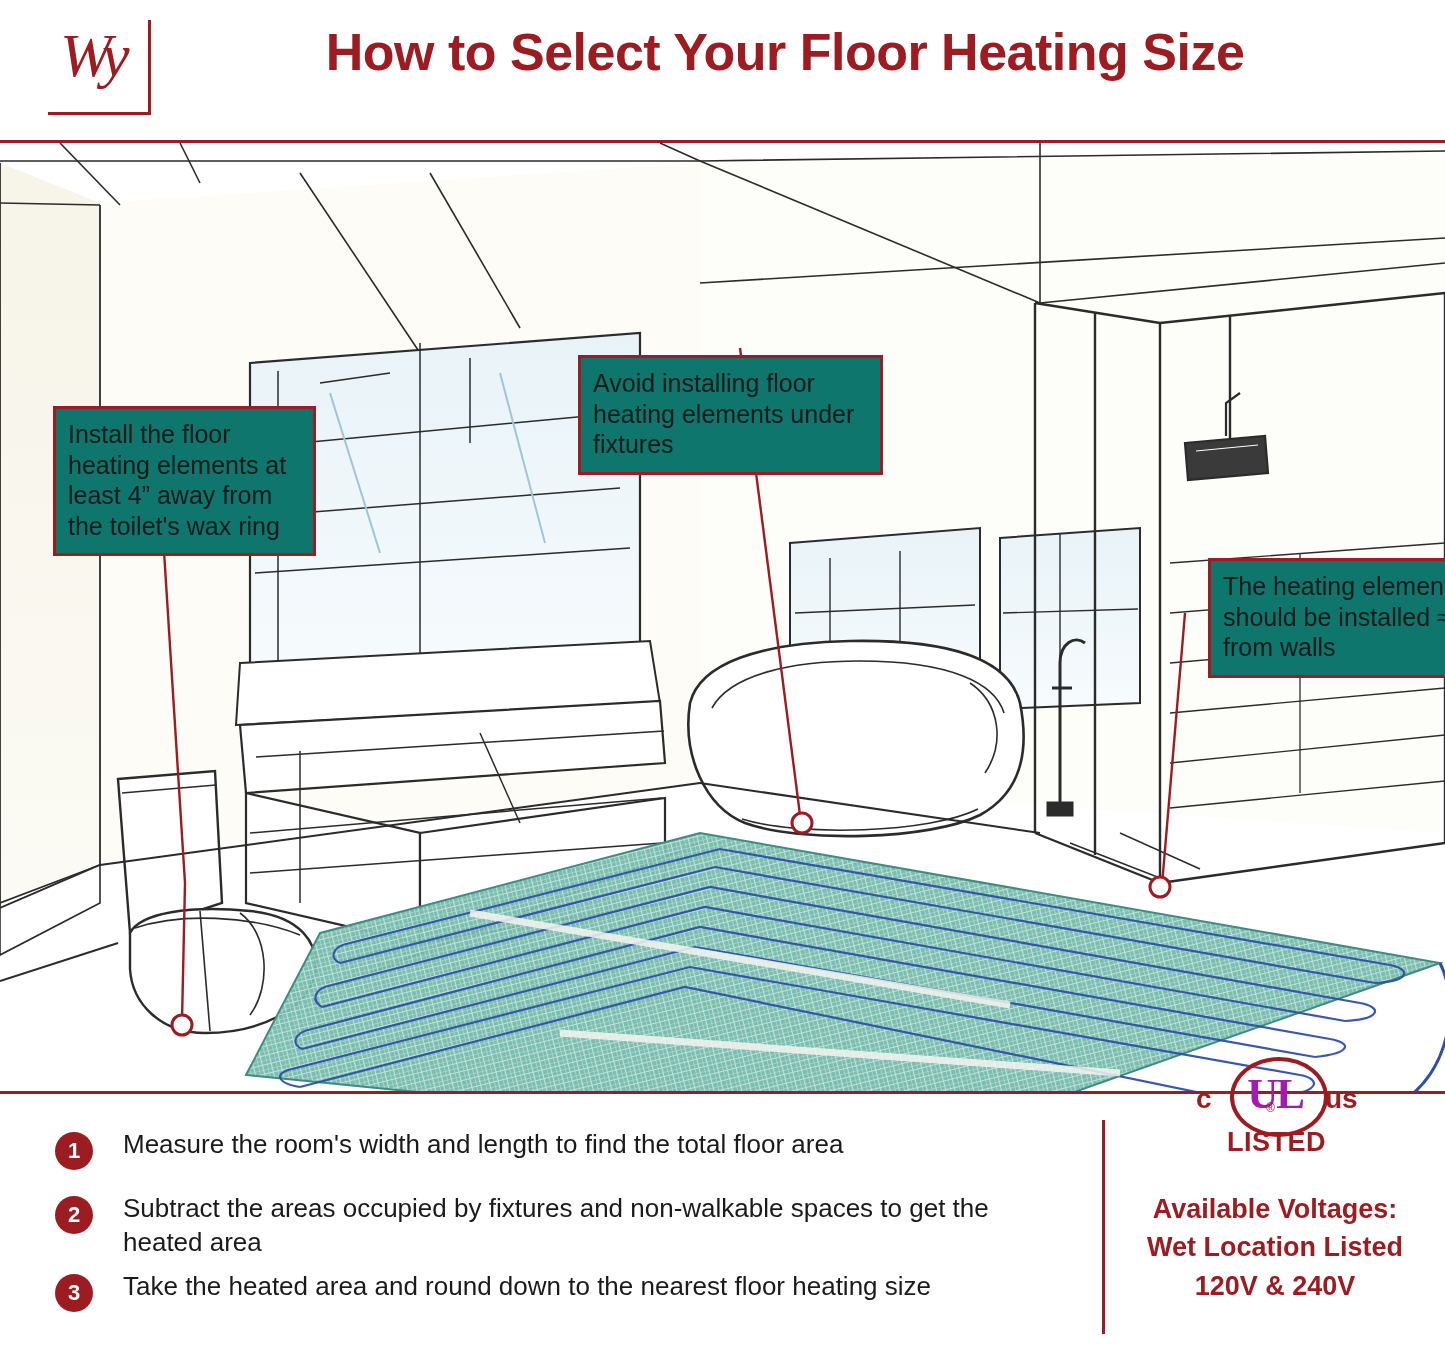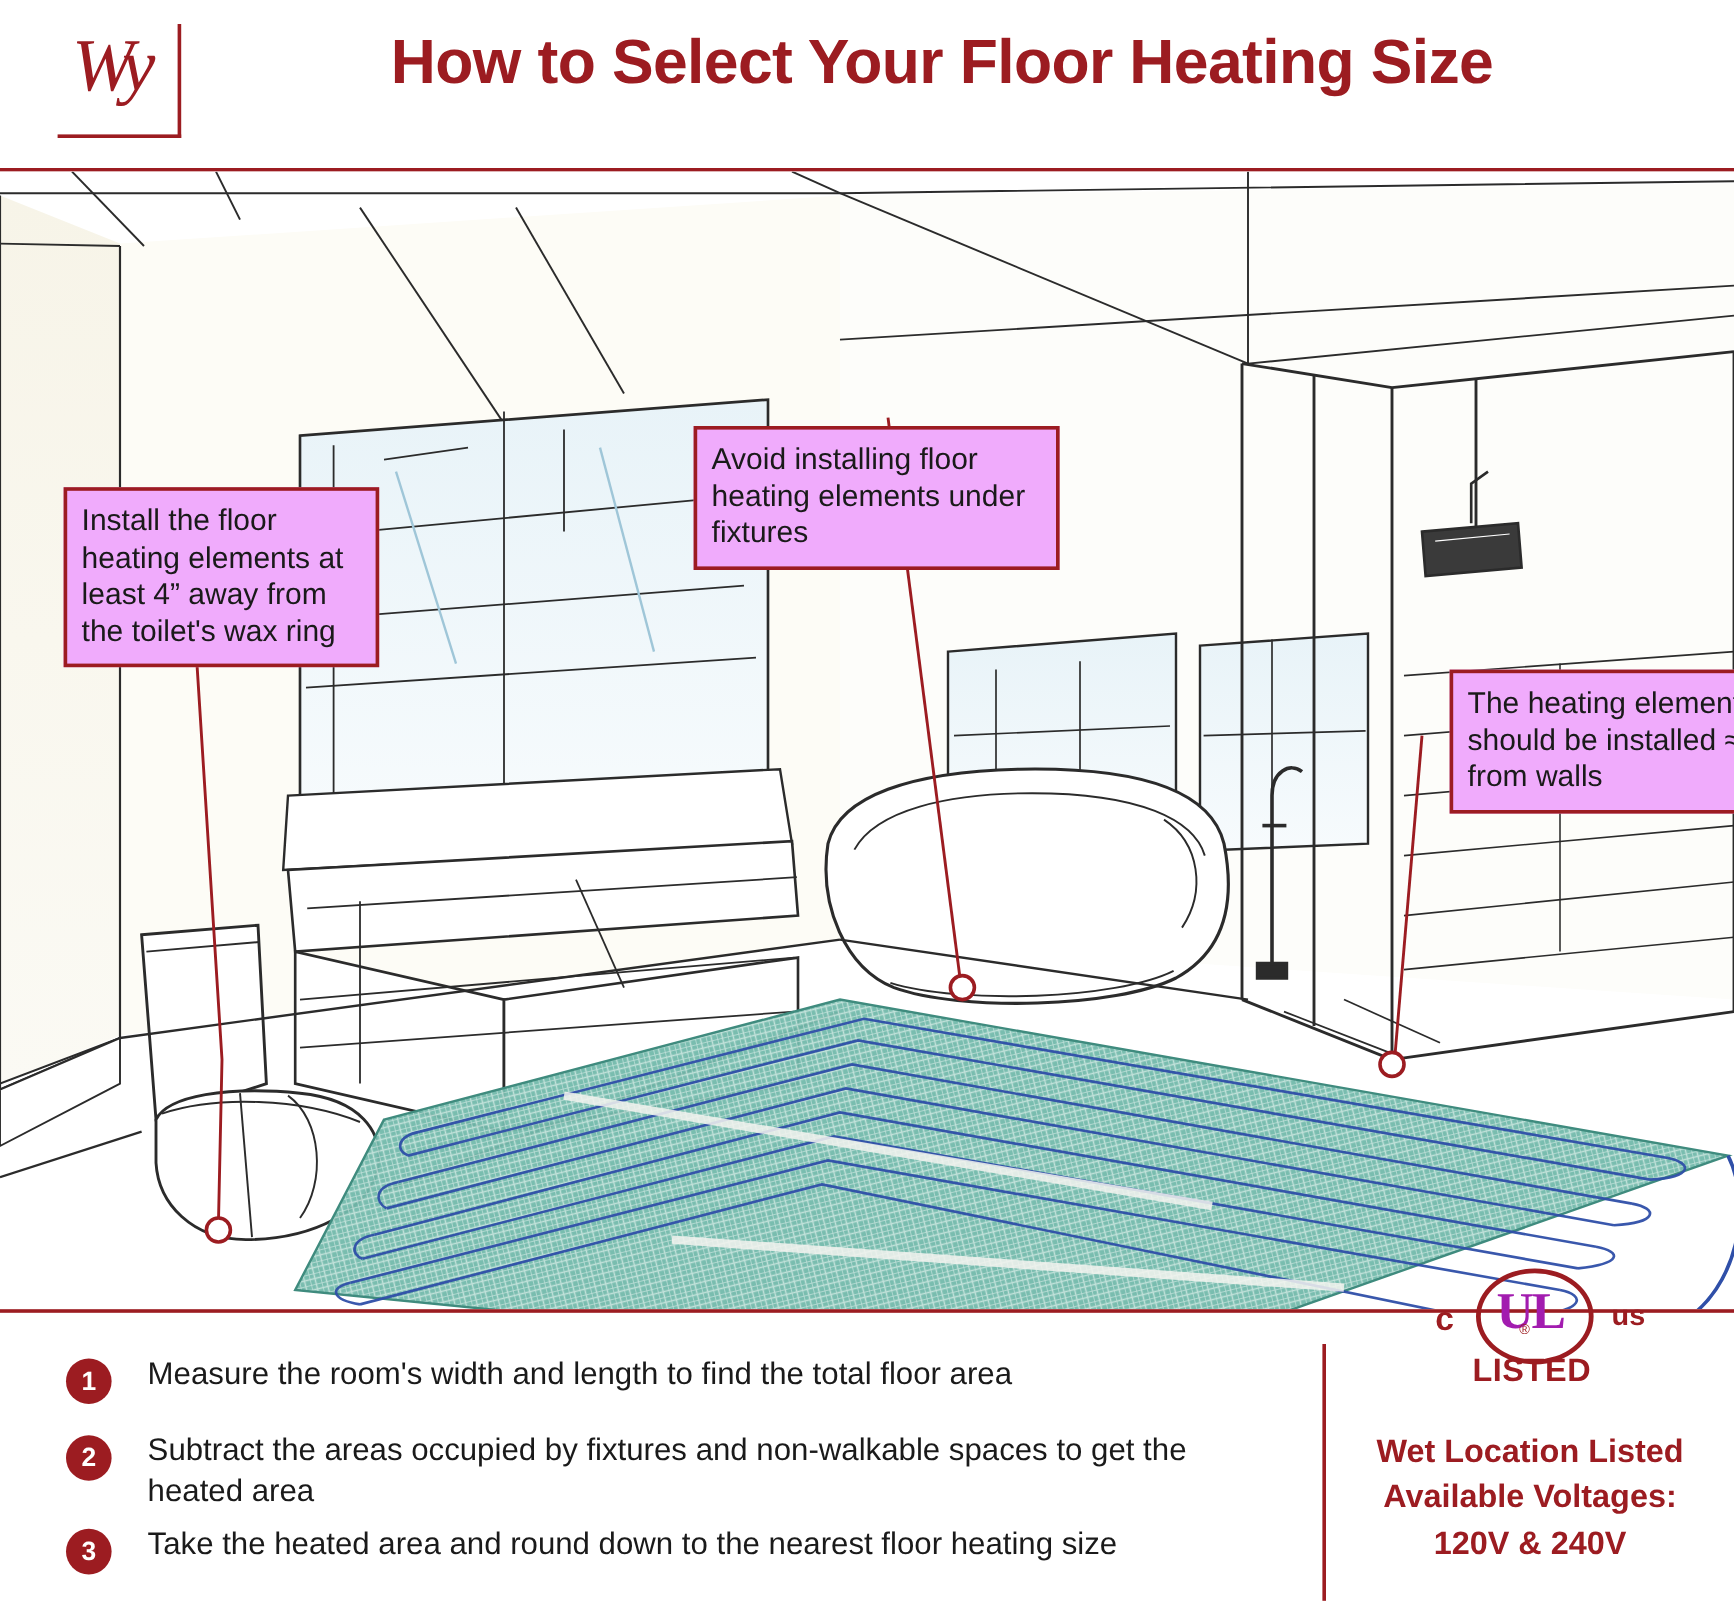--- a/index.html
+++ b/index.html
@@ -50,21 +50,21 @@
   .scene{
     position:absolute;left:0;top:143px;width:1445px;height:948px;
     background:#ffffff;
     overflow:hidden;
   }
   .scene svg{position:absolute;left:0;top:0;}
 
   
   .callout{
     position:absolute;
-    background:#f0abfc;
+    background:#0f766e;
     border:3px solid #9c1c21;
     padding:10px 14px 12px 12px;
     font-size:25px;
     line-height:1.22;
     color:#1a1a1a;
     box-sizing:border-box;
     z-index:8;
   }
   #callout-toilet{left:33px;top:263px;width:263px;margin-left:20px;}
   #callout-fixtures{left:578px;top:212px;width:305px;}
@@ -110,21 +110,21 @@
     position:absolute;left:42px;top:2px;width:90px;height:72px;
     display:flex;align-items:center;justify-content:center;
     font-family:"Liberation Serif", serif;
     font-size:43px;font-weight:bold;color:#a21caf;
     letter-spacing:-2px;
   }
   .ul-badge .ul-c{
     position:absolute;left:8px;top:28px;font-size:28px;font-weight:bold;color:#9c1c21;
   }
   .ul-badge .ul-us{
-    position:absolute;left:155px;top:28px;font-size:24px;font-weight:bold;color:#9c1c21;
+    position:absolute;left:137px;top:28px;font-size:28px;font-weight:bold;color:#9c1c21;
   }
   .ul-badge .ul-reg{
     position:absolute;left:78px;top:46px;font-size:12px;color:#9c1c21;
   }
   .ul-badge .ul-listed{
     position:absolute;left:16px;top:72px;width:145px;text-align:center;
     font-size:27px;font-weight:bold;color:#9c1c21;letter-spacing:0.5px;
   }
   .right-text{
     position:absolute;left:1105px;top:1190px;width:340px;text-align:center;
@@ -374,18 +374,18 @@
       <div class="num">2</div>
       <div class="txt">Subtract the areas occupied by fixtures and non-walkable spaces to get the heated area</div>
     </div>
     <div class="step">
       <div class="num">3</div>
       <div class="txt">Take the heated area and round down to the nearest floor heating size</div>
     </div>
   </div>
 
   <div class="right-text">
+    <div>Available Voltages:</div>
     <div>Wet Location Listed</div>
-    <div>Available Voltages:</div>
     <div>120V &amp; 240V</div>
   </div>
 
 </div>
 
 </body></html>

